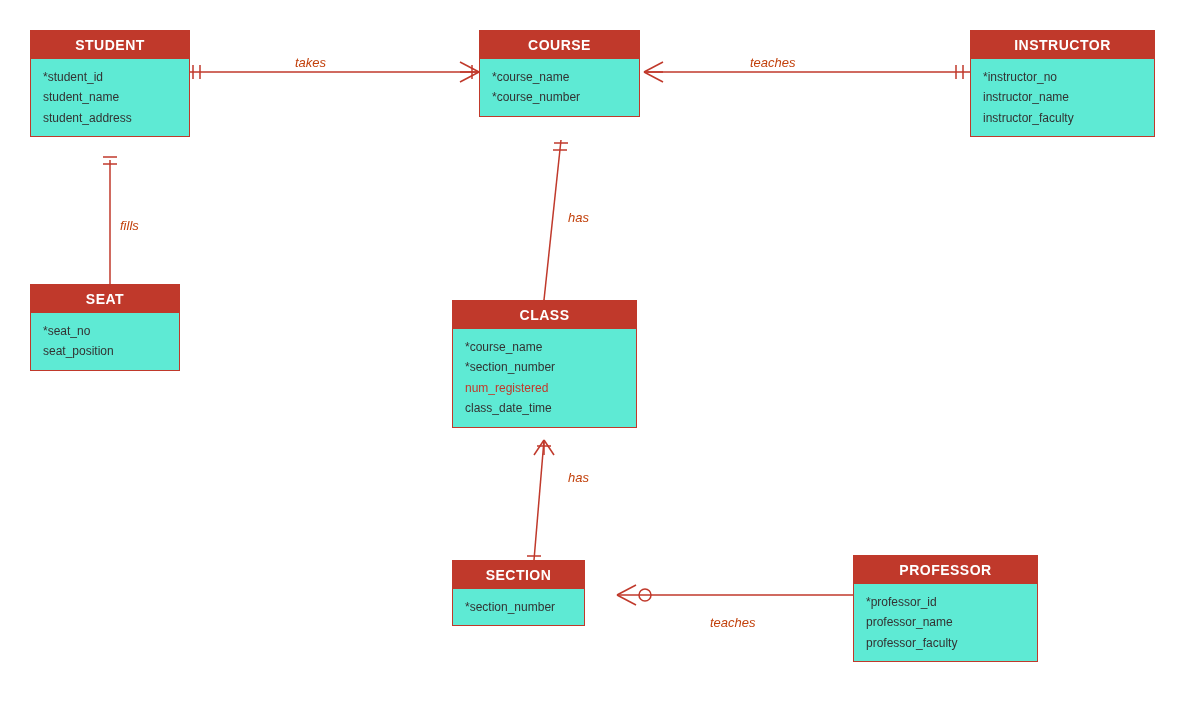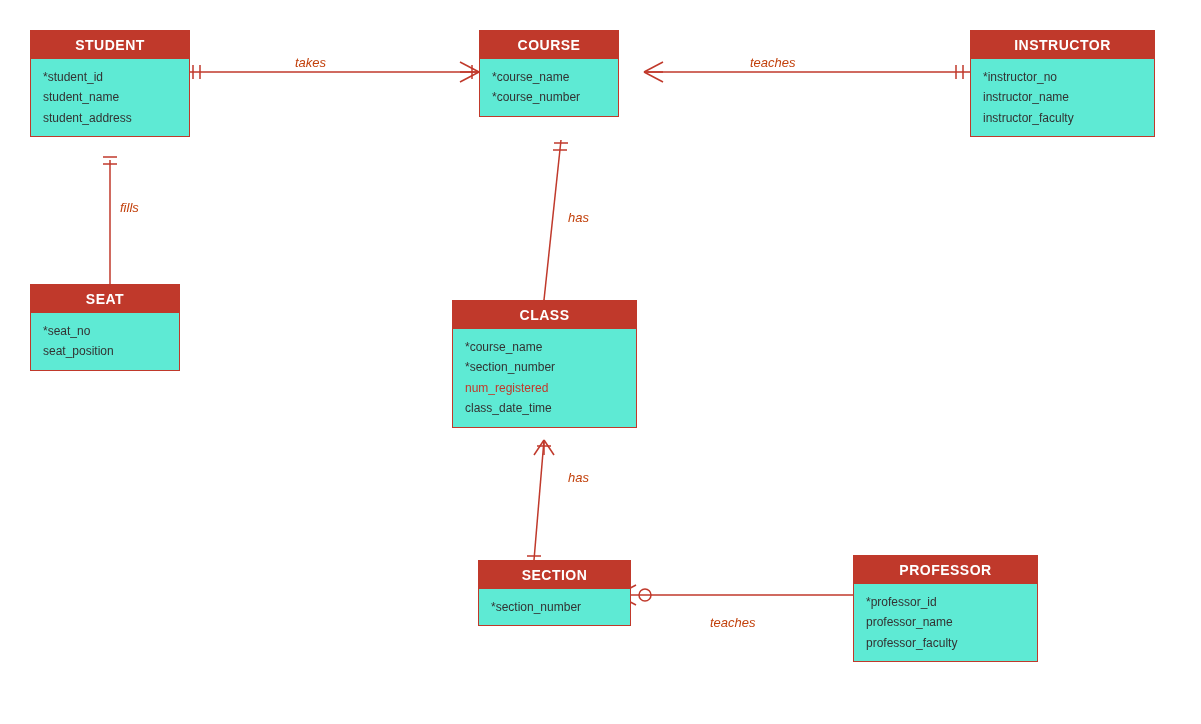--- a/index.html
+++ b/index.html
@@ -120,21 +120,21 @@
     <div class="entity-header">
       <span>STUDENT</span>
     </div>
     <div class="entity-body">
       <div>*student_id</div>
       <div>student_name</div>
       <div>student_address</div>
     </div>
   </div>
 
-  <div class="entity" style="left:479px; top:30px; width:140px;">
+  <div class="entity" style="left:479px; top:30px; width:161px;">
     <div class="entity-header">
       <span>COURSE</span>
     </div>
     <div class="entity-body">
       <div>*course_name</div>
       <div>*course_number</div>
     </div>
   </div>
 
   <div class="entity" style="left:970px; top:30px; width:185px;">
@@ -163,21 +163,21 @@
       <span>CLASS</span>
     </div>
     <div class="entity-body">
       <div>*course_name</div>
       <div>*section_number</div>
       <div style="color:#c0392b;">num_registered</div>
       <div>class_date_time</div>
     </div>
   </div>
 
-  <div class="entity" style="left:478px; top:560px; width:153px;">
+  <div class="entity" style="left:452px; top:560px; width:133px;">
     <div class="entity-header">
       <span>SECTION</span>
     </div>
     <div class="entity-body">
       <div>*section_number</div>
     </div>
   </div>
 
   <div class="entity" style="left:853px; top:555px; width:185px;">
     <div class="entity-header">
@@ -189,21 +189,21 @@
       <div>professor_faculty</div>
     </div>
   </div>
 
   <div class="rel-label" style="left:295px; top:55px;">
     <span>takes</span>
   </div>
   <div class="rel-label" style="left:750px; top:55px;">
     <span>teaches</span>
   </div>
-  <div class="rel-label" style="left:120px; top:200px;">
+  <div class="rel-label" style="left:120px; top:218px;">
     <span>fills</span>
   </div>
   <div class="rel-label" style="left:568px; top:210px;">
     <span>has</span>
   </div>
   <div class="rel-label" style="left:568px; top:470px;">
     <span>has</span>
   </div>
   <div class="rel-label" style="left:710px; top:615px;">
     <span>teaches</span>

